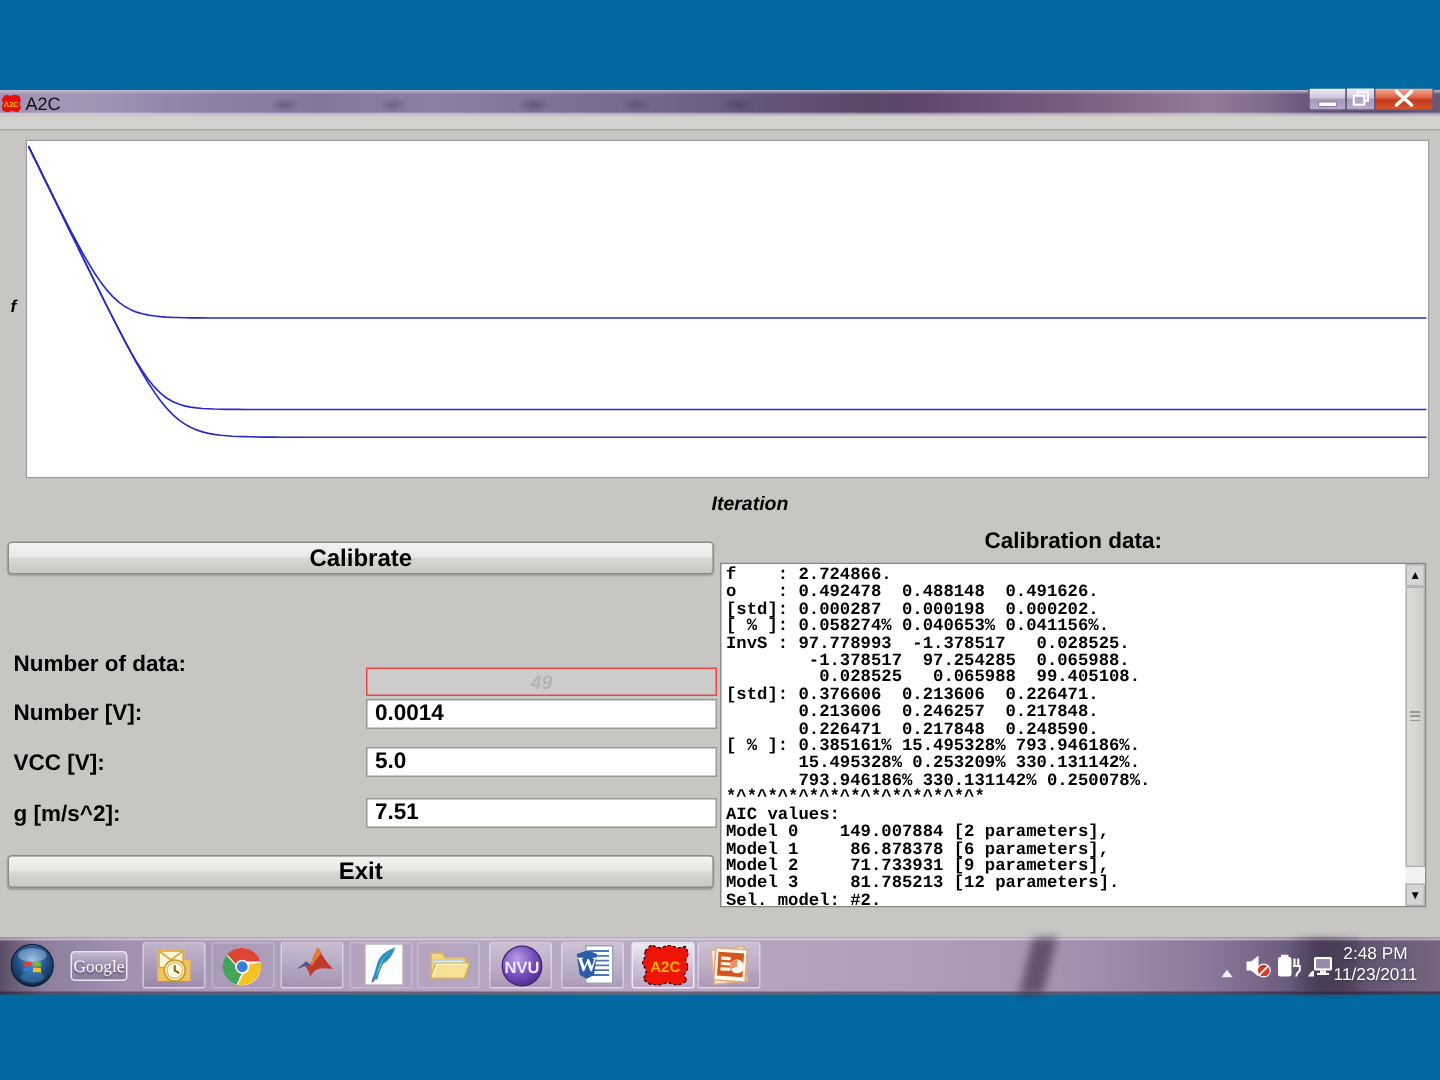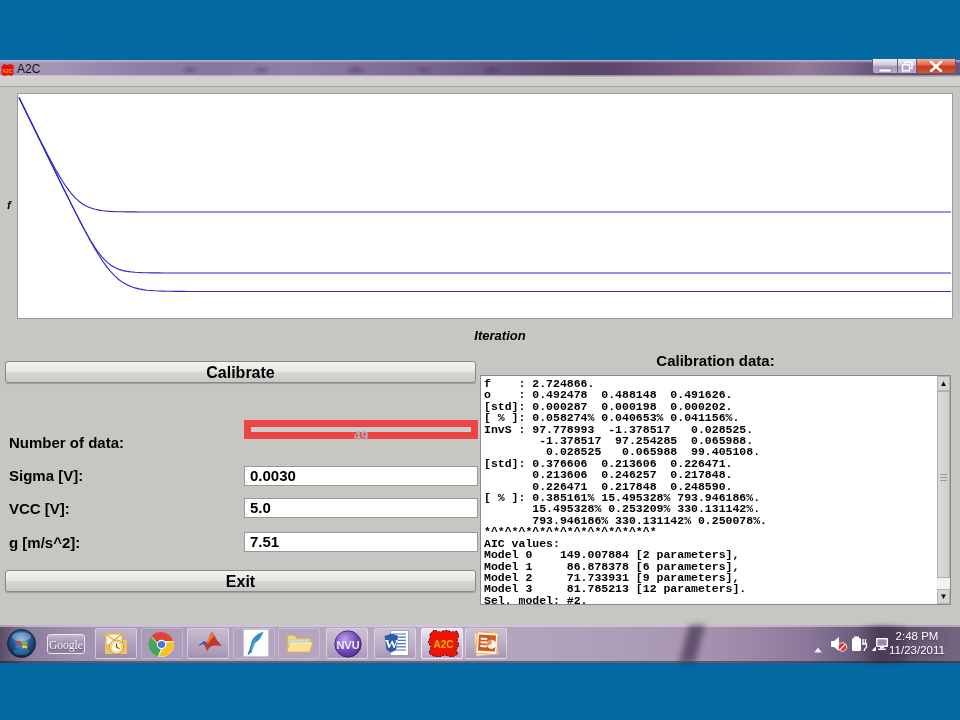--- a/index.html
+++ b/index.html
@@ -37,21 +37,21 @@
 #btnload{top:398px;}
 #btnexit{top:570px;}
 
 .flabel{left:9px;font-size:15px;font-weight:bold;color:#000;}
 #lnum{top:434px;}
 #lsigma{top:467px;}
 #lvcc{top:500px;}
 #lg{top:534px;}
 .field{left:244px;width:234px;height:20px;background:#fff;border:1px solid #999;box-sizing:border-box;
  font-size:15px;font-weight:bold;color:#000;line-height:18px;padding-left:5px;}
-#fnum{top:420px;height:19px;background:#cdccca;border:7px solid #ef4444;color:#b4b3b1;text-align:center;font-size:13px;padding-left:0;}
+#fnum{top:445px;height:19px;background:#cdccca;border:1px solid #ef4444;color:#b4b3b1;text-align:center;font-size:13px;padding-left:0;font-style:italic;}
 #fsigma{top:466px;}
 #fvcc{top:498px;}
 #fg{top:532px;}
 
 #caltitle{left:480px;top:352px;width:471px;text-align:center;font-size:15px;font-weight:bold;color:#000;}
 #textarea{left:480px;top:375px;width:471px;height:230px;background:#fff;border:1px solid #8a8a8a;box-sizing:border-box;}
 #monotext{left:484px;top:378px;font-family:"Liberation Mono",monospace;font-size:11.5px;line-height:11.4px;font-weight:bold;color:#000;white-space:pre;}
 
 #sbar{left:937px;top:376px;width:13px;height:228px;background:#f2f1f0;}
 .sbtn{left:937px;width:13px;height:15px;background:#d6d5d3;border:1px solid #b5b4b2;box-sizing:border-box;font-size:8px;line-height:13px;text-align:center;color:#000;}
@@ -100,25 +100,25 @@
   <div class="abs" id="plot"><svg width="934" height="224" viewBox="0 0 934 224">
     <polyline points="1,3.4 5,11.6 9,19.7 13,27.8 17,35.9 21,43.9 25,51.8 29,59.6 33,67.1 37,74.5 41,81.4 45,88.0 49,93.9 53,99.1 57,103.6 61,107.3 65,110.2 69,112.4 73,114.1 77,115.2 81,116.1 85,116.7 89,117.1 93,117.4 97,117.6 101,117.7 105,117.8 109,117.9 113,117.9 117,117.9 121,118.0 125,118.0 129,118.0 133,118.0 137,118.0 141,118.0 145,118.0 149,118.0 153,118.0 157,118.0 161,118.0 165,118.0 169,118.0 173,118.0 177,118.0 181,118.0 185,118.0 189,118.0 193,118.0 197,118.0 201,118.0 205,118.0 209,118.0 213,118.0 217,118.0 221,118.0 225,118.0 229,118.0 233,118.0 237,118.0 241,118.0 245,118.0 249,118.0 253,118.0 257,118.0 261,118.0 265,118.0 269,118.0 273,118.0 277,118.0 281,118.0 321,118.0 361,118.0 401,118.0 441,118.0 481,118.0 521,118.0 561,118.0 601,118.0 641,118.0 681,118.0 721,118.0 761,118.0 801,118.0 841,118.0 881,118.0 921,118.0 933,118.0" fill="none" stroke="#2a2ac8" stroke-width="1.1"></polyline>
     <polyline points="1,3.5 5,11.7 9,19.9 13,28.1 17,36.3 21,44.5 25,52.7 29,60.9 33,69.0 37,77.2 41,85.4 45,93.5 49,101.6 53,109.6 57,117.5 61,125.3 65,132.9 69,140.3 73,147.2 77,153.5 81,159.2 85,164.1 89,168.1 93,171.3 97,173.6 101,175.4 105,176.6 109,177.4 113,177.9 117,178.3 121,178.5 125,178.7 129,178.8 133,178.9 137,178.9 141,178.9 145,179.0 149,179.0 153,179.0 157,179.0 161,179.0 165,179.0 169,179.0 173,179.0 177,179.0 181,179.0 185,179.0 189,179.0 193,179.0 197,179.0 201,179.0 205,179.0 209,179.0 213,179.0 217,179.0 221,179.0 225,179.0 229,179.0 233,179.0 237,179.0 241,179.0 245,179.0 249,179.0 253,179.0 257,179.0 261,179.0 265,179.0 269,179.0 273,179.0 277,179.0 281,179.0 321,179.0 361,179.0 401,179.0 441,179.0 481,179.0 521,179.0 561,179.0 601,179.0 641,179.0 681,179.0 721,179.0 761,179.0 801,179.0 841,179.0 881,179.0 921,179.0 933,179.0" fill="none" stroke="#2a2ac8" stroke-width="1.1"></polyline>
     <polyline points="1,3.5 5,11.7 9,19.9 13,28.1 17,36.3 21,44.5 25,52.6 29,60.8 33,69.0 37,77.1 41,85.3 45,93.4 49,101.5 53,109.5 57,117.4 61,125.3 65,133.0 69,140.6 73,147.9 77,154.9 81,161.5 85,167.6 89,173.1 93,178.0 97,182.2 101,185.7 105,188.6 109,190.8 113,192.6 117,193.9 121,194.9 125,195.6 129,196.2 133,196.5 137,196.8 141,197.0 145,197.1 149,197.2 153,197.3 157,197.4 161,197.4 165,197.4 169,197.5 173,197.5 177,197.5 181,197.5 185,197.5 189,197.5 193,197.5 197,197.5 201,197.5 205,197.5 209,197.5 213,197.5 217,197.5 221,197.5 225,197.5 229,197.5 233,197.5 237,197.5 241,197.5 245,197.5 249,197.5 253,197.5 257,197.5 261,197.5 265,197.5 269,197.5 273,197.5 277,197.5 281,197.5 321,197.5 361,197.5 401,197.5 441,197.5 481,197.5 521,197.5 561,197.5 601,197.5 641,197.5 681,197.5 721,197.5 761,197.5 801,197.5 841,197.5 881,197.5 921,197.5 933,197.5" fill="none" stroke="#2a2ac8" stroke-width="1.1"></polyline>
   </svg></div>
   <div class="abs" id="flabel">f</div>
   <div class="abs" id="iterlabel">Iteration</div>
 
   <div class="abs mbtn" id="btncal">Calibrate</div>
   <div class="abs flabel" id="lnum">Number of data:</div>
-  <div class="abs flabel" id="lsigma">Sigma [V]:</div>
+  <div class="abs flabel" id="lsigma">Number [V]:</div>
   <div class="abs flabel" id="lvcc">VCC [V]:</div>
   <div class="abs flabel" id="lg">g [m/s^2]:</div>
   <div class="abs field" id="fnum">49</div>
-  <div class="abs field" id="fsigma">0.0030</div>
+  <div class="abs field" id="fsigma">0.0014</div>
   <div class="abs field" id="fvcc">5.0</div>
   <div class="abs field" id="fg">7.51</div>
   <div class="abs mbtn" id="btnexit">Exit</div>
 
   <div class="abs" id="caltitle">Calibration data:</div>
   <div class="abs" id="textarea"></div>
   <div class="abs" id="monotext">f    : 2.724866.
 o    : 0.492478  0.488148  0.491626.
 [std]: 0.000287  0.000198  0.000202.
 [ % ]: 0.058274% 0.040653% 0.041156%.

